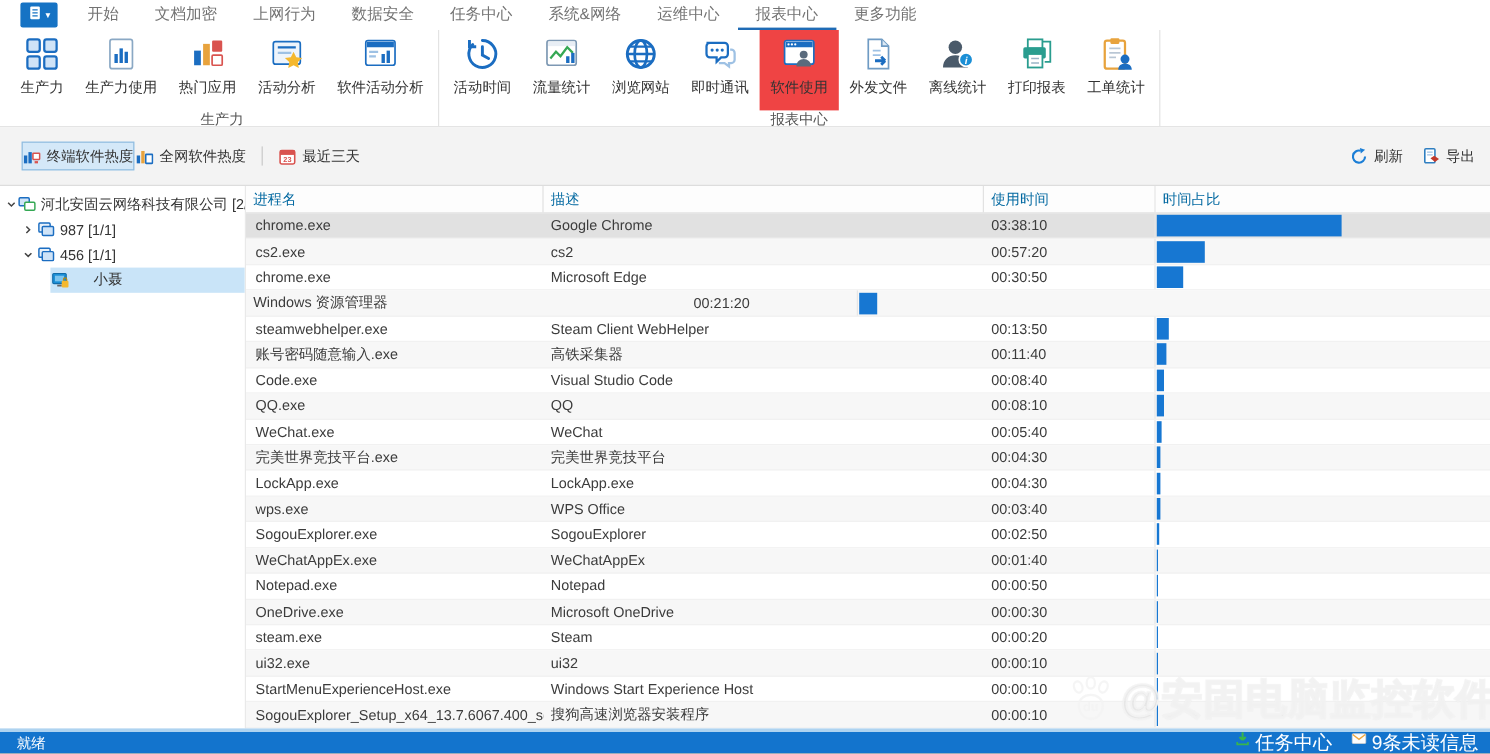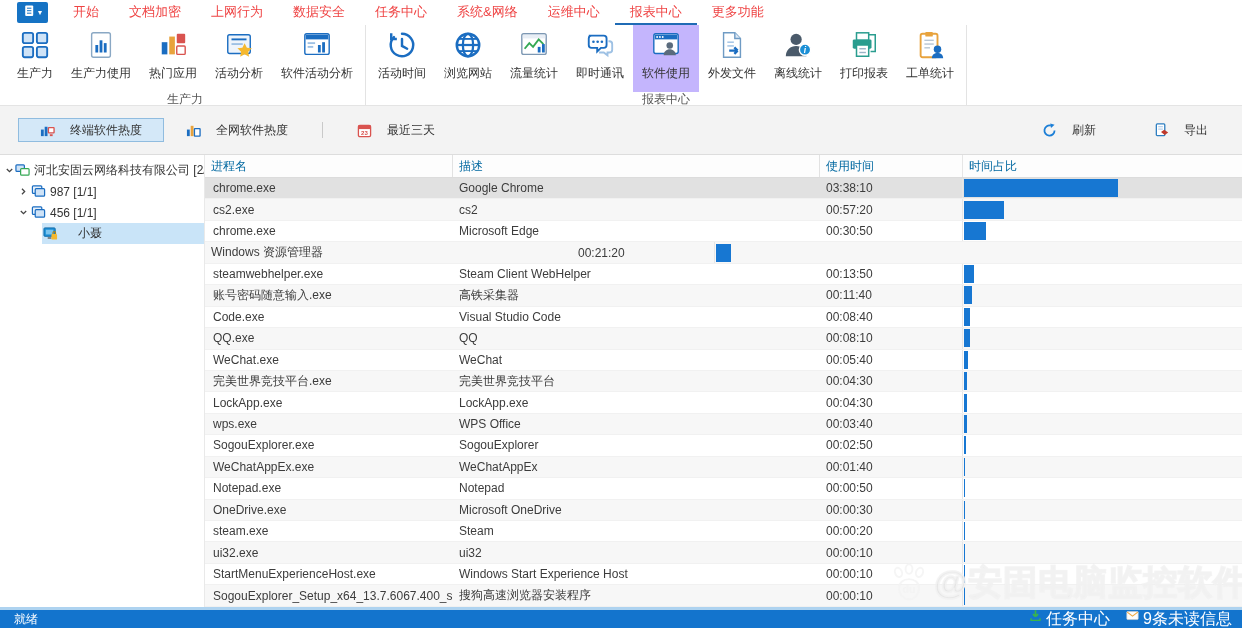--- a/index.html
+++ b/index.html
@@ -4,36 +4,36 @@
 <style>
   html,body{margin:0;padding:0;background:#888;}
   .screen{position:relative;width:1242px;height:628px;background:#fff;overflow:hidden;
           font-family:"Liberation Sans","DejaVu Sans",sans-serif;font-size:12px;color:#333;cursor:default;}
   
   .menubar{position:absolute;top:0;left:0;right:0;height:25px;background:#fff;display:flex;align-items:center;}
   .app-btn{width:31px;height:21px;margin-left:17px;background:#1673c4;border-radius:2px;
            display:flex;align-items:center;justify-content:center;gap:1px;cursor:pointer;}
   .app-btn .caret{color:#fff;font-size:8px;line-height:8px;}
   .menu-items{display:flex;margin-left:10px;height:25px;}
-  .mitem{padding:0 15px;line-height:23px;height:25px;font-size:13px;color:#ef4444;box-sizing:border-box;cursor:pointer;}
+  .mitem{padding:0 15px;line-height:23px;height:25px;font-size:13px;color:#737373;box-sizing:border-box;cursor:pointer;}
   .mitem.sel{border-bottom:2px solid #1f6bb5;}
   
   .ribbon{position:absolute;top:25px;left:0;right:0;height:80px;background:#fff;border-bottom:1px solid #e4e4e4;display:flex;}
   .rgroup{display:flex;flex-direction:column;height:80px;border-right:1px solid #e3e3e3;padding:0 3px;}
   .rgroup:first-child{padding-left:8px;}
   .ritems{flex:1;display:flex;align-items:flex-start;}
   .ritem{display:flex;flex-direction:column;align-items:center;padding:5px 9px 4px 9px;height:58px;cursor:pointer;}
-  .ritem.sel{background:#c4b5fd;}
+  .ritem.sel{background:#ef4444;}
   .ric svg{width:30px;height:30px;display:block;}
   .rlabel{margin-top:5px;font-size:12px;color:#333;white-space:nowrap;}
   .glabel{height:16px;line-height:14px;text-align:center;font-size:12px;color:#555;}
   
   .toolbar{position:absolute;top:106px;left:0;right:0;height:48px;background:#f3f3f3;border-bottom:1px solid #ddd;}
   .tb-left{position:absolute;left:18px;top:12px;display:flex;align-items:center;}
-  .tbtn{height:24px;display:flex;align-items:center;gap:15px;padding:0 21px;font-size:12px;color:#333;
+  .tbtn{height:24px;display:flex;align-items:center;gap:5px;padding:0 0;font-size:12px;color:#333;
         border:1px solid transparent;box-sizing:border-box;cursor:pointer;white-space:nowrap;}
   .tbtn.sel{background:#d4e8f8;border-color:#90bcdf;}
   .tbsep{width:1px;height:16px;background:#c9c9c9;margin:0 12px;}
   .tbic svg{width:15px;height:15px;display:block;}
   .tb-right{position:absolute;right:12px;top:12px;display:flex;align-items:center;gap:14px;}
   
   .tree{position:absolute;left:0;top:155px;width:205px;height:452px;background:#fff;border-right:1px solid #e9e9e9;
         padding-top:5px;box-sizing:border-box;overflow:hidden;}
   .tnode{display:flex;align-items:center;height:21px;cursor:pointer;}
   .chev{width:13px;display:flex;justify-content:center;}
@@ -169,40 +169,40 @@
                 <path d="M16 4a12 12 0 1 1-8.6 3.6" fill="none" stroke="#1b6dc1" stroke-width="2.6" stroke-linecap="round"></path>
                 <path d="M4.5 3.5v6h6" fill="none" stroke="#1b6dc1" stroke-width="2.6"></path>
                 <path d="M16 9.5V17l5.5 3" fill="none" stroke="#1b6dc1" stroke-width="2.6" stroke-linecap="round"></path>
               </svg>
             </span>
             <div class="rlabel">活动时间</div>
           </div>
           <div class="ritem">
             <span class="ric">
               <svg viewBox="0 0 32 32">
+                <rect x="3" y="4" width="26" height="22" rx="2" fill="#fff" stroke="#7d98b3" stroke-width="1.5"></rect>
+                <rect x="4" y="5" width="24" height="4" fill="#e8eef5"></rect>
+                <path d="M6 20l5-6 4 4 6-8 5 5" fill="none" stroke="#35a854" stroke-width="2"></path>
+                <rect x="20" y="18" width="3" height="6" fill="#1b6dc1"></rect>
+                <rect x="24.5" y="15" width="3" height="9" fill="#1b6dc1"></rect>
+              </svg>
+            </span>
+            <div class="rlabel">流量统计</div>
+          </div>
+          <div class="ritem">
+            <span class="ric">
+              <svg viewBox="0 0 32 32">
                 <circle cx="16" cy="16" r="12" fill="none" stroke="#1b6dc1" stroke-width="2.6"></circle>
                 <ellipse cx="16" cy="16" rx="5.5" ry="12" fill="none" stroke="#1b6dc1" stroke-width="2.4"></ellipse>
                 <line x1="4" y1="16" x2="28" y2="16" stroke="#1b6dc1" stroke-width="2.4"></line>
                 <line x1="6.5" y1="9.5" x2="25.5" y2="9.5" stroke="#1b6dc1" stroke-width="2"></line>
                 <line x1="6.5" y1="22.5" x2="25.5" y2="22.5" stroke="#1b6dc1" stroke-width="2"></line>
               </svg>
             </span>
             <div class="rlabel">浏览网站</div>
-          </div>
-          <div class="ritem">
-            <span class="ric">
-              <svg viewBox="0 0 32 32">
-                <rect x="3" y="4" width="26" height="22" rx="2" fill="#fff" stroke="#7d98b3" stroke-width="1.5"></rect>
-                <rect x="4" y="5" width="24" height="4" fill="#e8eef5"></rect>
-                <path d="M6 20l5-6 4 4 6-8 5 5" fill="none" stroke="#35a854" stroke-width="2"></path>
-                <rect x="20" y="18" width="3" height="6" fill="#1b6dc1"></rect>
-                <rect x="24.5" y="15" width="3" height="9" fill="#1b6dc1"></rect>
-              </svg>
-            </span>
-            <div class="rlabel">流量统计</div>
           </div>
           <div class="ritem">
             <span class="ric">
               <svg viewBox="0 0 32 32">
                 <path d="M25 12h1a3 3 0 0 1 3 3v6a3 3 0 0 1-3 3h-2v3l-4-3h-5" fill="none" stroke="#9ec1e4" stroke-width="2"></path>
                 <path d="M4 6h16a3 3 0 0 1 3 3v7a3 3 0 0 1-3 3h-3l-4 4v-4H7a3 3 0 0 1-3-3V9a3 3 0 0 1 3-3z" fill="#fff" stroke="#1b6dc1" stroke-width="2"></path>
                 <circle cx="9" cy="12.5" r="1.4" fill="#1b6dc1"></circle>
                 <circle cx="13.5" cy="12.5" r="1.4" fill="#1b6dc1"></circle>
                 <circle cx="18" cy="12.5" r="1.4" fill="#1b6dc1"></circle>
               </svg>

